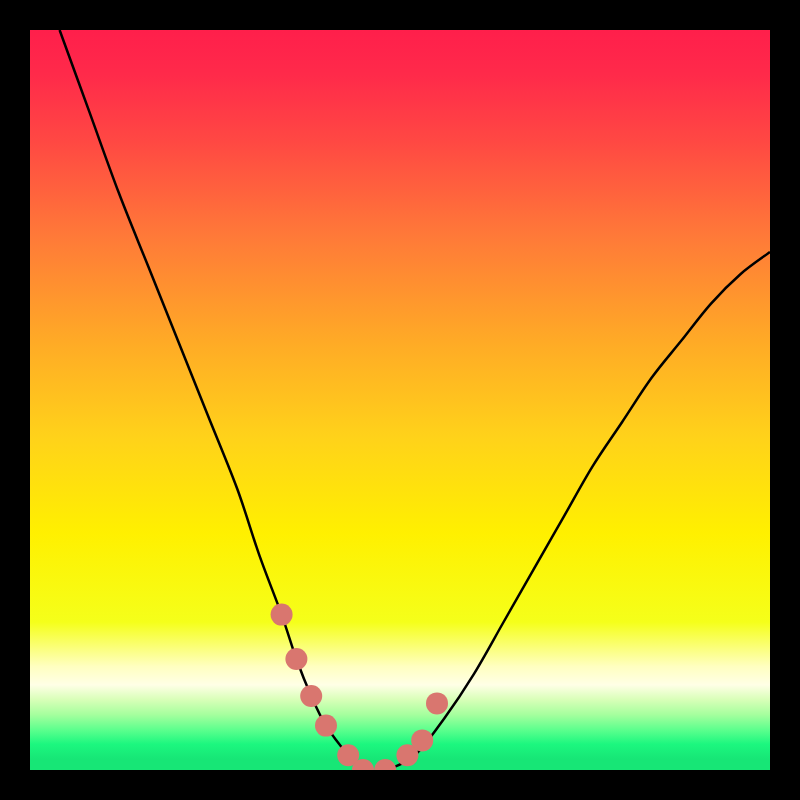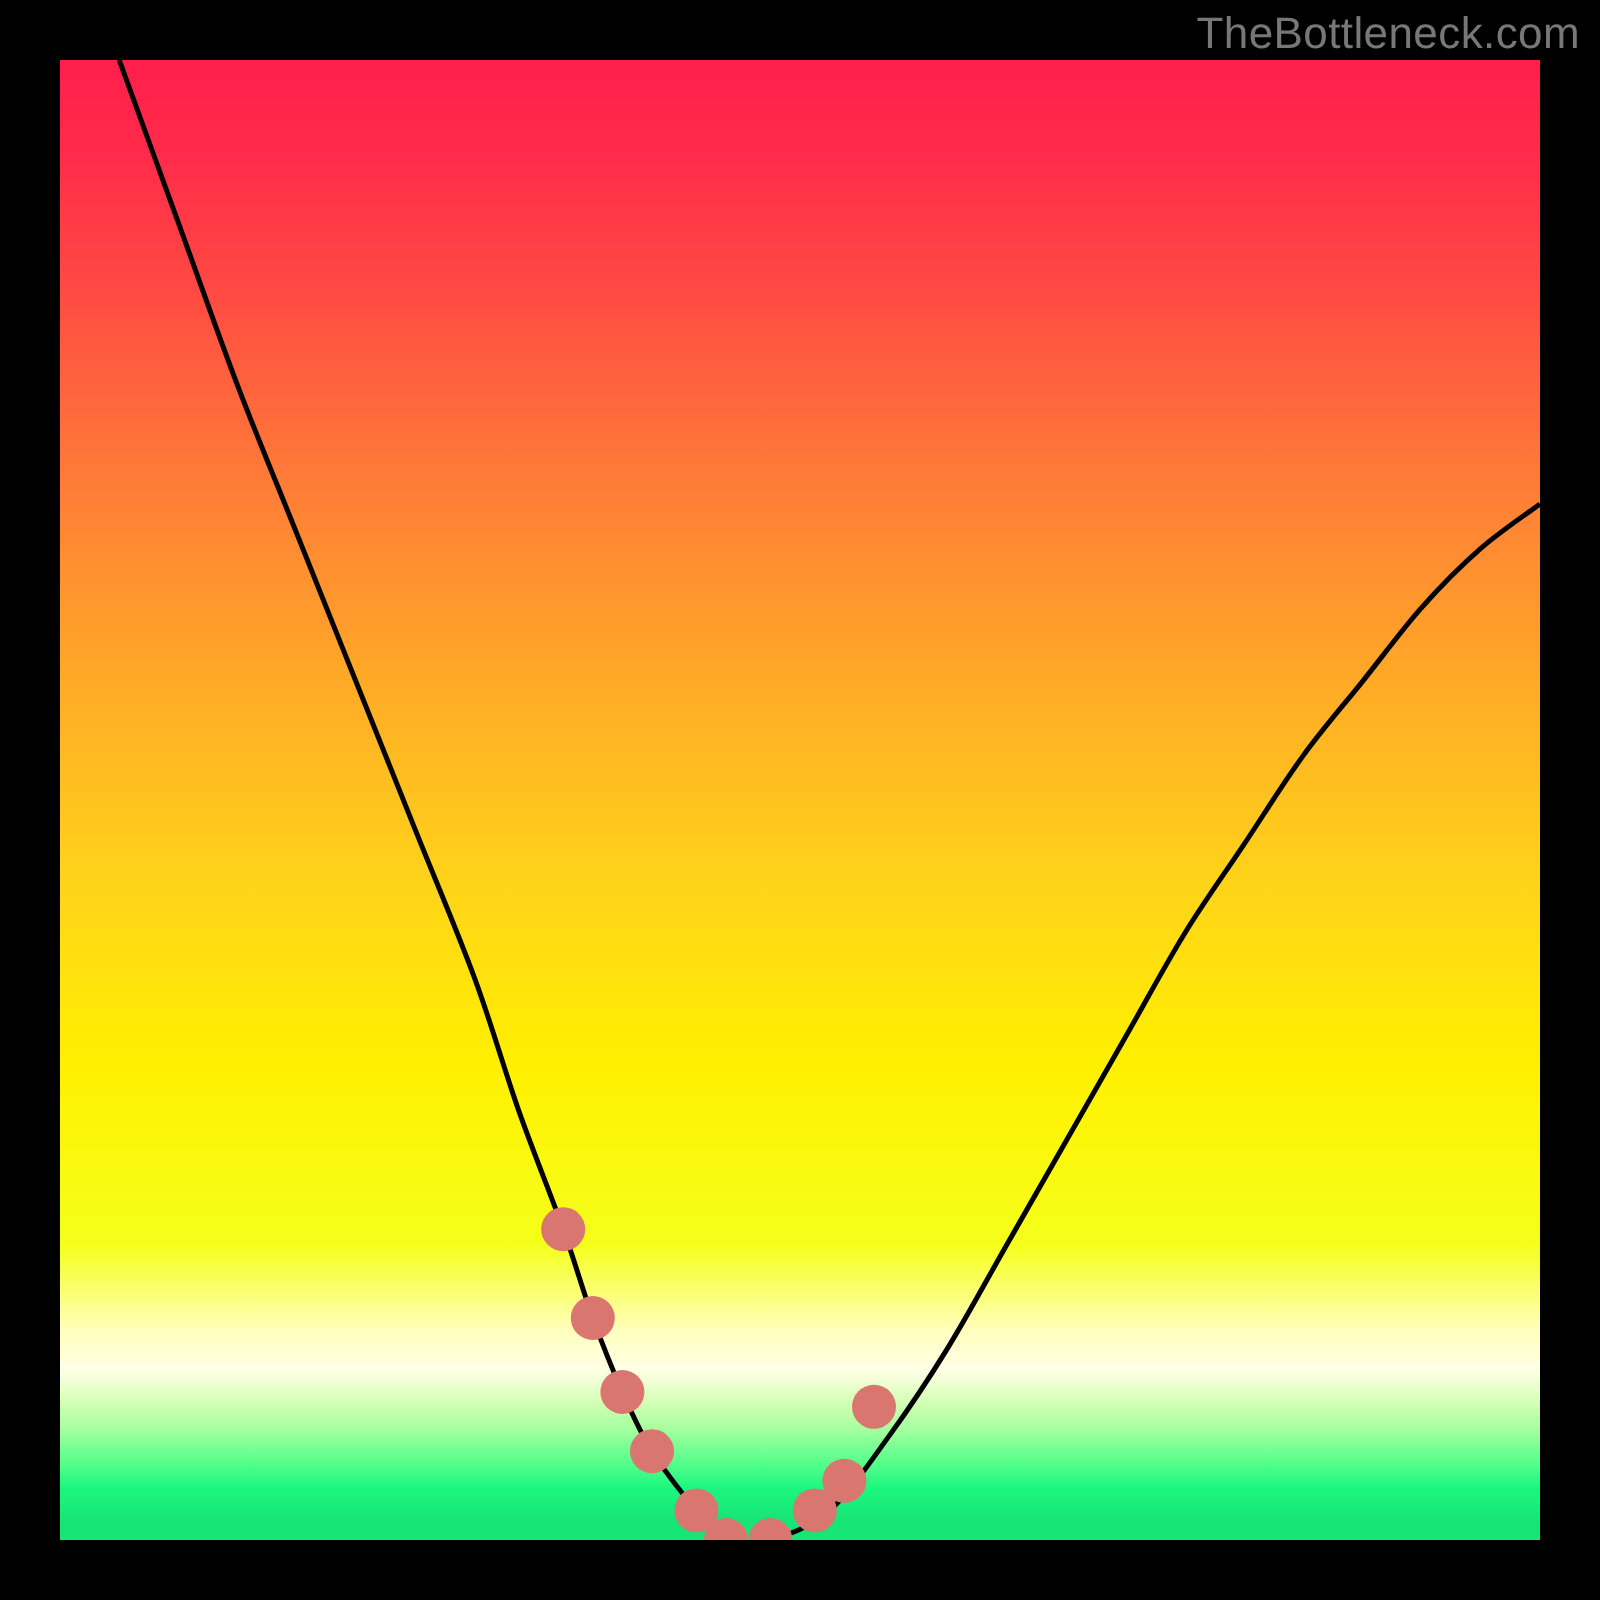--- a/index.html
+++ b/index.html
@@ -75,14 +75,13 @@
         <circle cx="281.2" cy="666" r="11" fill="#d9766f" stroke="#c95e57" stroke-width="0"></circle>
         <circle cx="296" cy="695.6" r="11" fill="#d9766f" stroke="#c95e57" stroke-width="0"></circle>
         <circle cx="318.2" cy="725.2" r="11" fill="#d9766f" stroke="#c95e57" stroke-width="0"></circle>
         <circle cx="333" cy="740" r="11" fill="#d9766f" stroke="#c95e57" stroke-width="0"></circle>
         <circle cx="355.2" cy="740" r="11" fill="#d9766f" stroke="#c95e57" stroke-width="0"></circle>
         <circle cx="377.40000000000003" cy="725.2" r="11" fill="#d9766f" stroke="#c95e57" stroke-width="0"></circle>
         <circle cx="392.20000000000005" cy="710.4" r="11" fill="#d9766f" stroke="#c95e57" stroke-width="0"></circle>
         <circle cx="407.00000000000006" cy="673.4" r="11" fill="#d9766f" stroke="#c95e57" stroke-width="0"></circle>
       </svg>
   </div>
-  <div class="watermark">TheBottleneck.com</div>
 </div>
 
 </body></html>

